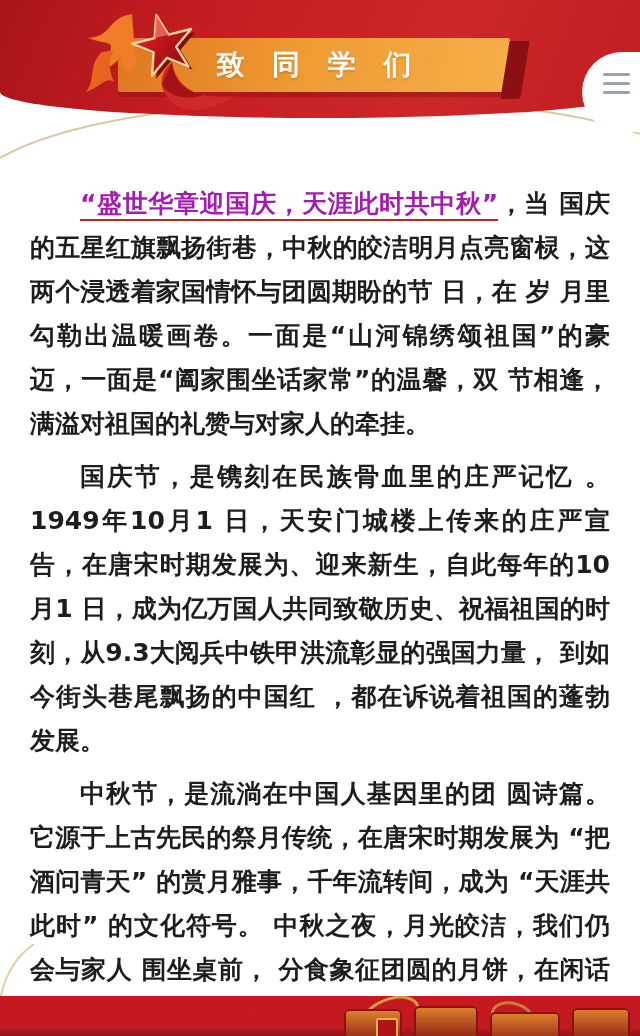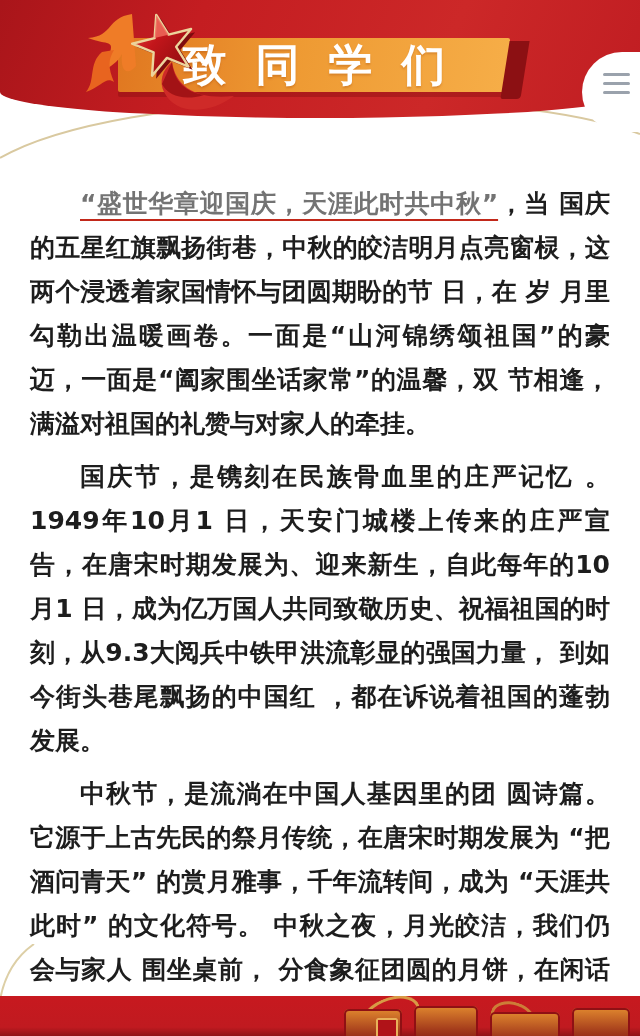--- a/index.html
+++ b/index.html
@@ -19,43 +19,43 @@
     background:linear-gradient(100deg,#e07720 0%,#ee9a33 45%,#f6ae48 100%);
     border-radius:2px;
     box-shadow:0 5px 0 rgba(140,15,17,.45);
     display:flex;align-items:center;justify-content:center;
   }
   .banner::after{ 
     content:"";position:absolute;right:-15px;top:3px;width:20px;height:58px;
     background:#8c1013;transform:skewX(-9deg);z-index:-1;border-radius:0 0 4px 2px;
   }
   .banner-title{
-    color:#ffffff;font-weight:700;font-size:44px;letter-spacing:9px;
-    text-indent:9px;white-space:nowrap;text-shadow:0 2px 2px rgba(150,60,0,.25);font-family:Liberation Serif, serif;
+    color:#ffffff;font-weight:700;font-size:28px;letter-spacing:9px;
+    text-indent:9px;white-space:nowrap;text-shadow:0 2px 2px rgba(150,60,0,.25);
   }
   .emblem{position:absolute;left:62px;top:0;width:200px;height:132px;z-index:5;}
   
   .menu-bubble{
     position:absolute;right:0;top:52px;width:58px;height:80px;z-index:6;
     background:#ffffff;border-radius:46px 0 0 46px;cursor:pointer;
   }
   .hamburger{position:absolute;left:21px;top:21px;}
   .hamburger i{display:block;width:27px;height:3px;background:#9aa2ac;border-radius:2px;margin-bottom:6px;}
   
   .arc-top{position:absolute;left:0;top:96px;width:640px;height:80px;z-index:1;pointer-events:none;}
   .arc-bottom{position:absolute;left:0;top:944px;width:60px;height:56px;z-index:1;pointer-events:none;}
   
   .content{
     position:absolute;left:30px;right:30px;top:182px;z-index:2;
     color:#1d1d1d;font-size:25px;line-height:44px;font-weight:700;
     text-align:justify;
   }
   .para{margin:0 0 9px 0;text-indent:2em;}
   .hl{
-    color:#737373;
+    color:#a21caf;
     text-decoration:underline;
     text-decoration-color:#c2281a;
     text-decoration-thickness:2px;
     text-underline-offset:7px;
   }
   
   .band{
     position:absolute;left:0;bottom:0;width:640px;height:40px;z-index:7;overflow:hidden;
     background:linear-gradient(180deg,#c7191f 0%,#c01a20 78%,#8f1216 100%);
   }

